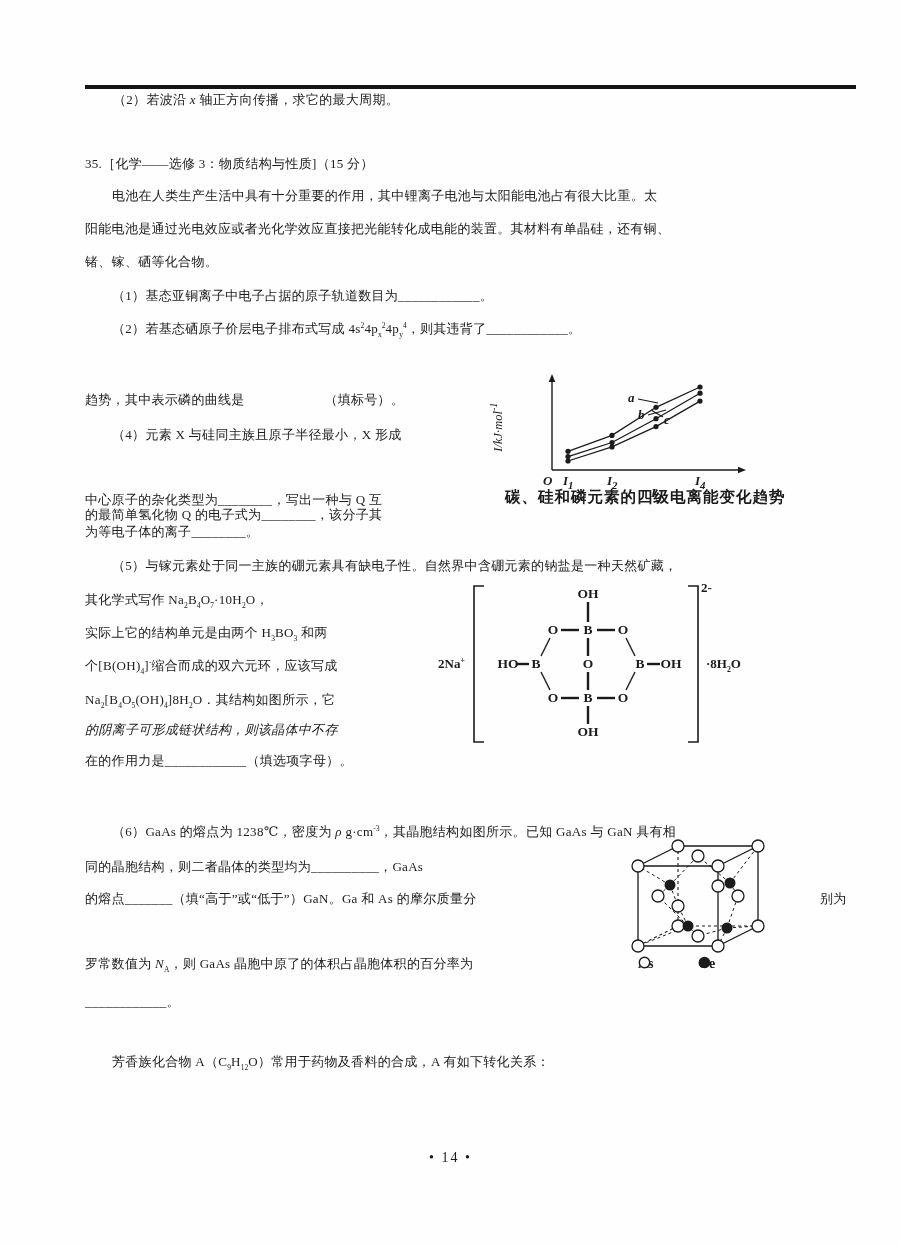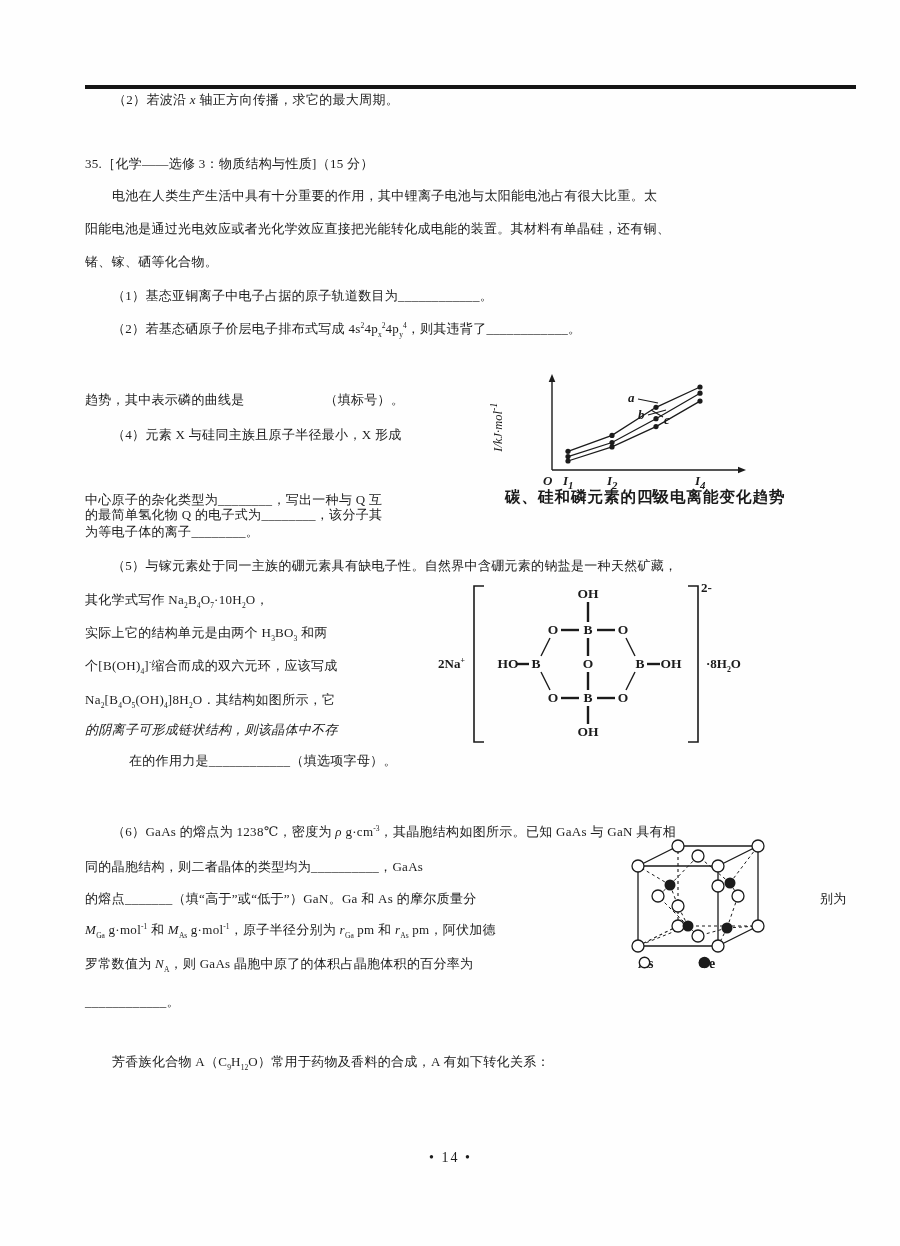--- a/index.html
+++ b/index.html
@@ -93,21 +93,21 @@
   <div class="tick" style="left:651px;top:473px;margin-top:12px;">I<sub>3</sub></div>
   <div class="tick" style="left:695px;top:473px;">I<sub>4</sub></div>
   <div class="caption" style="left:505px;top:487px;">碳、硅和磷元素的四级电离能变化趋势</div>
 
   <div class="line" style="left:112px;top:558px;">（5）与镓元素处于同一主族的硼元素具有缺电子性。自然界中含硼元素的钠盐是一种天然矿藏，</div>
   <div class="line" style="left:85px;top:592px;">其化学式写作 Na<sub>2</sub>B<sub>4</sub>O<sub>7</sub>·10H<sub>2</sub>O，</div>
   <div class="line" style="left:85px;top:625px;">实际上它的结构单元是由两个 H<sub>3</sub>BO<sub>3</sub> 和两</div>
   <div class="line" style="left:85px;top:658px;">个[B(OH)<sub>4</sub>]<sup>-</sup>缩合而成的双六元环，应该写成</div>
   <div class="line" style="left:85px;top:692px;">Na<sub>2</sub>[B<sub>4</sub>O<sub>5</sub>(OH)<sub>4</sub>]8H<sub>2</sub>O．其结构如图所示，它</div>
   <div class="line" style="left:85px;top:722px;font-style:italic;">的阴离子可形成链状结构，则该晶体中不存</div>
-  <div class="line" style="left:85px;top:753px;margin-left:44px;">在的作用力是____________（填选项字母）。</div>
+  <div class="line" style="left:85px;top:753px;">在的作用力是____________（填选项字母）。</div>
 
   <div class="fig" style="left:438px;top:578px;width:325px;height:172px;">
     <svg width="325" height="172" viewBox="0 0 325 172">
 
       <polyline points="46,8 36,8 36,164 46,164" fill="none" stroke="#1b1b1b" stroke-width="1.6"></polyline>
       <polyline points="250,8 260,8 260,164 250,164" fill="none" stroke="#1b1b1b" stroke-width="1.6"></polyline>
 
       <line x1="150" y1="24" x2="150" y2="44" stroke="#1b1b1b" stroke-width="2.4"></line>
       <line x1="150" y1="60" x2="150" y2="78" stroke="#1b1b1b" stroke-width="2.4"></line>
       <line x1="150" y1="94" x2="150" y2="112" stroke="#1b1b1b" stroke-width="2.4"></line>
@@ -142,21 +142,20 @@
     <span class="atom" style="left:115px;top:120px;">O</span>
     <span class="atom" style="left:150px;top:120px;">B</span>
     <span class="atom" style="left:185px;top:120px;">O</span>
     <span class="atom" style="left:150px;top:154px;">OH</span>
   </div>
 
   <div class="line" style="left:112px;top:824px;">（6）GaAs 的熔点为 1238℃，密度为 <i>ρ</i> g·cm<sup>-3</sup>，其晶胞结构如图所示。已知 GaAs 与 GaN 具有相</div>
   <div class="line" style="left:85px;top:859px;">同的晶胞结构，则二者晶体的类型均为__________，GaAs</div>
   <div class="line" style="left:85px;top:891px;">的熔点_______（填“高于”或“低于”）GaN。Ga 和 As 的摩尔质量分</div>
   <div class="line" style="left:820px;top:891px;">别为</div>
-  <div class="line" style="left:85px;top:922px;"><i>M</i><sub>Ga</sub> g·mol<sup>-1</sup> 和 <i>M</i><sub>As</sub> g·mol<sup>-1</sup>，原子半径分别为 <i>r</i><sub>Ga</sub> pm 和 <i>r</i><sub>As</sub> pm，阿伏加德</div>
   <div class="line" style="left:85px;top:956px;">罗常数值为 <i>N</i><sub>A</sub>，则 GaAs 晶胞中原了的体积占晶胞体积的百分率为</div>
   <div class="line" style="left:85px;top:994px;">____________。</div>
 
   <div class="fig" style="left:616px;top:836px;width:170px;height:142px;">
     <svg width="170" height="118" viewBox="0 0 170 118">
 
       <line x1="22" y1="110" x2="62" y2="90" stroke="#1b1b1b" stroke-width="1.1" stroke-dasharray="3,3"></line>
       <line x1="62" y1="90" x2="142" y2="90" stroke="#1b1b1b" stroke-width="1.1" stroke-dasharray="3,3"></line>
       <line x1="62" y1="90" x2="62" y2="10" stroke="#1b1b1b" stroke-width="1.1" stroke-dasharray="3,3"></line>
 

